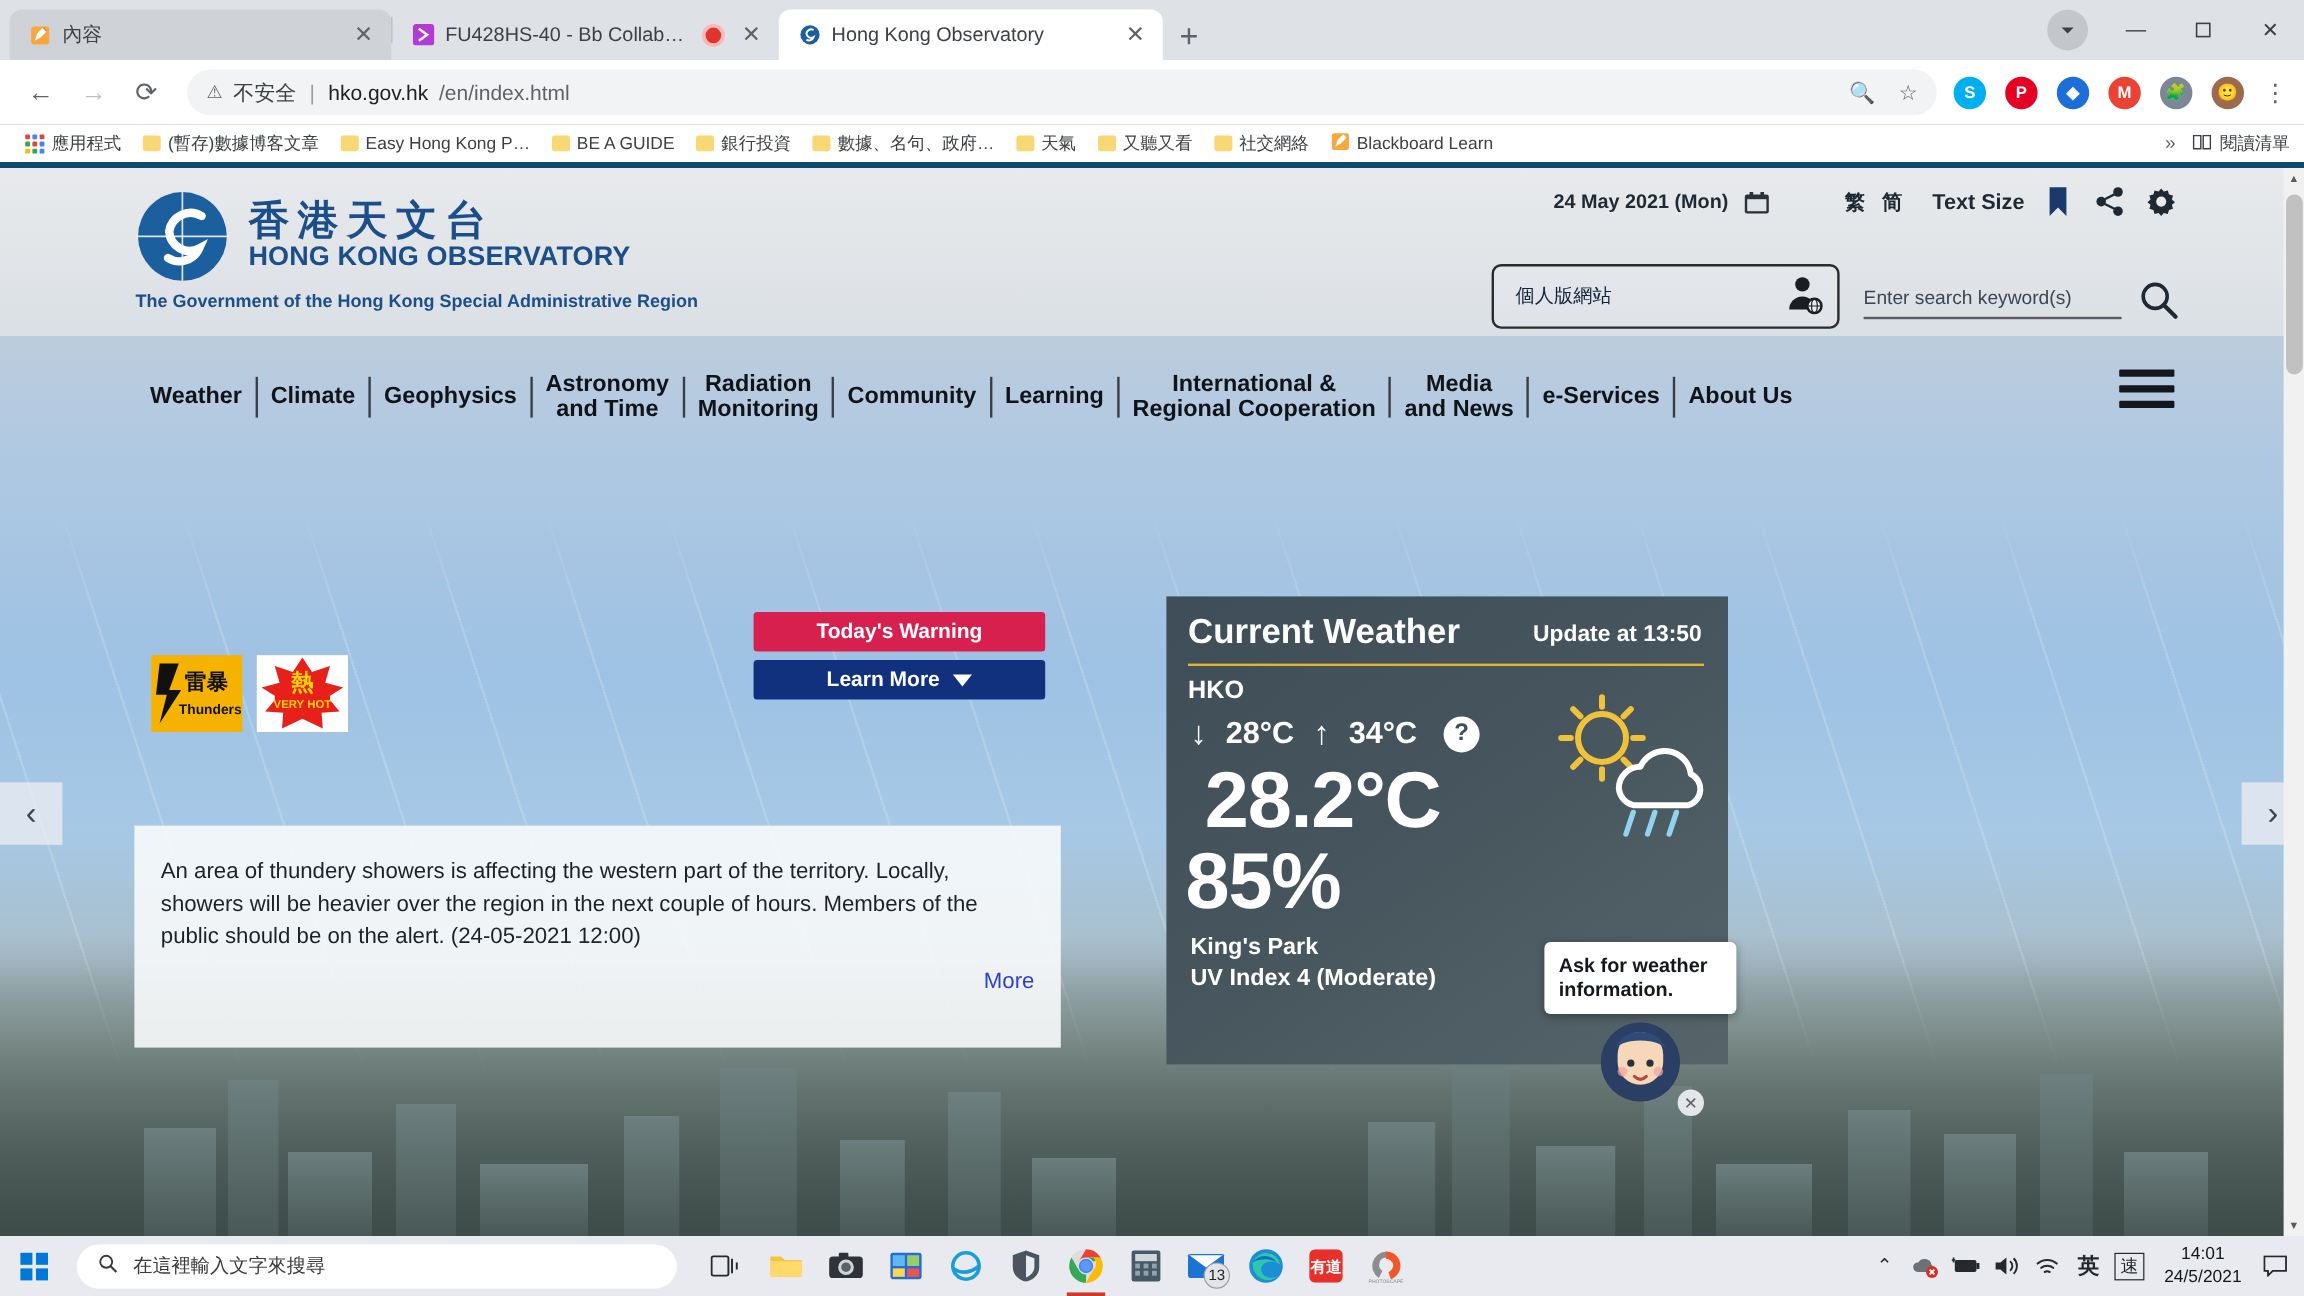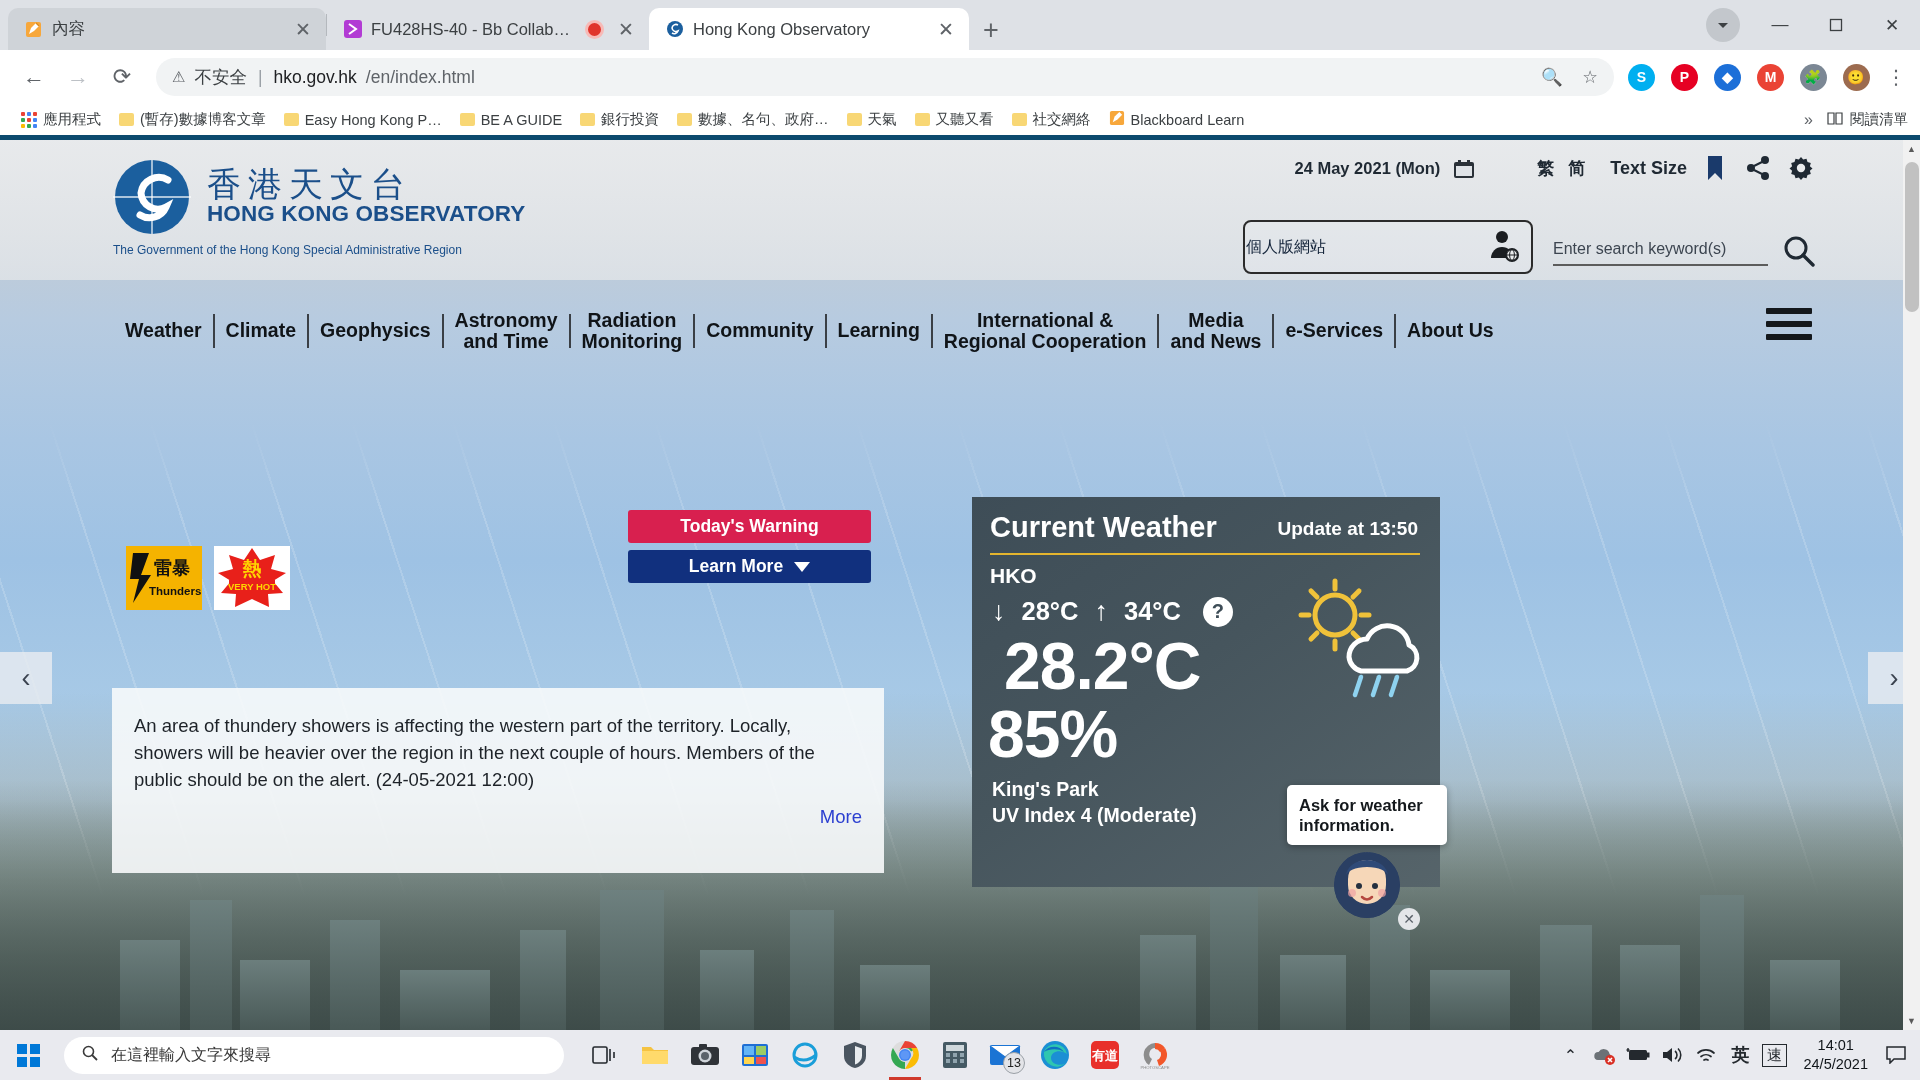--- a/index.html
+++ b/index.html
@@ -89,37 +89,37 @@
       linear-gradient(to top, rgba(58,72,70,0.92), rgba(90,105,100,0.35) 70%, transparent);
   }
   .bld { position: absolute; bottom: 0; background: linear-gradient(to top, #4a5a58, #6e8180); opacity: .92; }
 
   .white-head { position: absolute; left:0; right:0; top:0; height: 140px;
     background: linear-gradient(to bottom, rgba(233,235,237,0.96), rgba(226,229,232,0.80)); }
 
   
   .hko-logo { position: absolute; left: 113px; top: 18px; display: flex; align-items: center; gap: 16px; }
   .logo-mark { width: 78px; height: 78px; position: relative; flex: 0 0 78px; }
-  .logo-text-cn { font-size: 34px; font-weight: normal; color: #1b4f8a; letter-spacing: 7px; line-height: 1.05; }
+  .logo-text-cn { font-size: 34px; font-weight: bold; color: #1b4f8a; letter-spacing: 7px; line-height: 1.05; }
   .logo-text-en { font-size: 22.5px; font-weight: bold; color: #1b4f8a; letter-spacing: 0.1px; line-height: 1.1; }
-  .gov-line { position: absolute; left: 113px; top: 103px; font-size: 12px; color: #1b4f8a; font-weight: normal; }
+  .gov-line { position: absolute; left: 113px; top: 103px; font-size: 15px; color: #1b4f8a; font-weight: bold; }
 
   .util { position: absolute; right: 104px; top: 13px; display: flex; align-items: center; gap: 0; }
   .util-date { font-size: 16.5px; font-weight: bold; color: #1f2933; }
   .cal-ico { width: 22px; height: 19px; margin-left: 13px; position: relative; }
   .lang { font-size: 17px; color: #1f2933; font-weight: bold; padding: 0 7px; }
   .lang-first { margin-left: 55px; }
   .textsize { font-size: 18px; font-weight: bold; color: #1f2933; margin-left: 18px; }
   .util-ico { width: 30px; height: 30px; margin-left: 13px; display: flex; align-items: center; justify-content: center; }
 
   .searchrow { position: absolute; right: 104px; top: 80px; display: flex; align-items: flex-end; gap: 20px; }
   .personal-box {
     width: 290px; height: 54px; border: 2px solid #2b2b2b; border-radius: 8px;
     background: rgba(255,255,255,0.12); display: flex; align-items: center;
-    padding: 0 12px 0 1px; gap: 8px;
+    padding: 0 12px 0 18px; gap: 8px;
   }
   .personal-label { font-size: 16px; color: #14243a; flex: 1; }
   .search-wrap { display: flex; align-items: center; gap: 14px; padding-bottom: 2px; }
   .search-input-line { width: 215px; border-bottom: 2px solid #5c5c5c; padding-bottom: 6px; font-size: 16px; color: #3c4550; }
 
   
   .navbar { position: absolute; left: 0; right: 0; top: 163px; height: 56px; display: flex; align-items: center; padding-left: 114px; }
   .navitem { font-size: 19.5px; font-weight: bold; color: #101418; padding: 0 11px; text-align: center; line-height: 1.08; white-space: pre-line; }
   .navdiv { width: 2px; height: 34px; background: #3a3f45; }
   .burger { position: absolute; right: 108px; top: 168px; width: 46px; display: flex; flex-direction: column; gap: 7px; }

